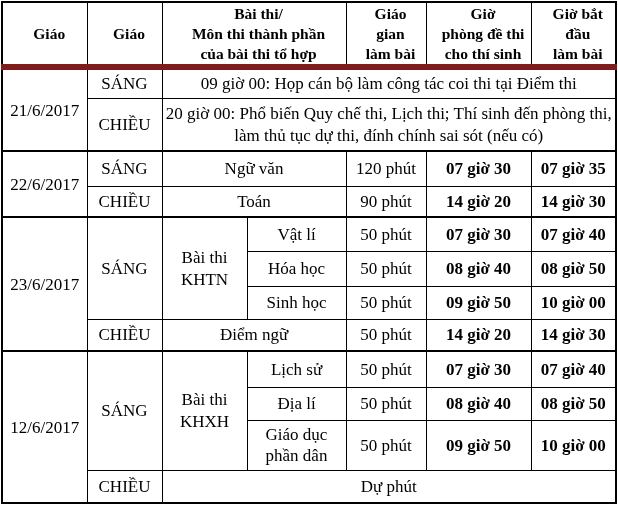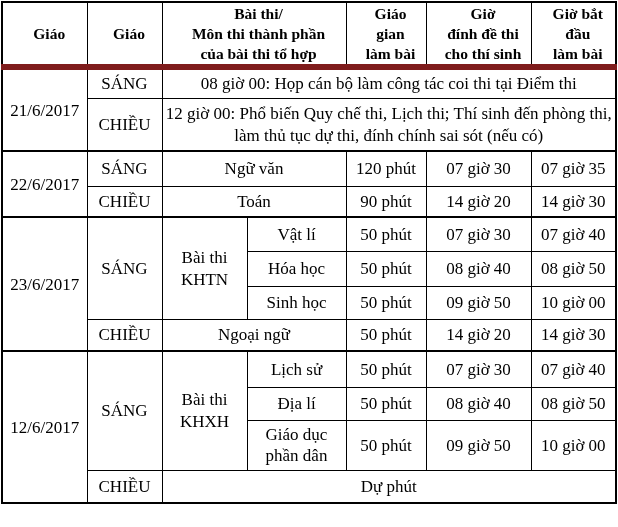--- a/index.html
+++ b/index.html
@@ -37,21 +37,21 @@
   thead th {
     font-weight: bold;
     font-size: 15.5px;
     border-bottom: 6px solid #7f1d1d;
     padding-left: 12px;
   }
   tr.block-start td {
     border-top: 2px solid #000000;
   }
   td.time-bold {
-    font-weight: normal;
+    font-weight: bold;
     margin-top: 22px;
   }
   
   tr.r1  { height: 31px; }
   tr.r2  { height: 53px; }
   tr.r3  { height: 35px; }
   tr.r4  { height: 31px; }
   tr.r5  { height: 34px; }
   tr.r6  { height: 35px; }
   tr.r7  { height: 33px; }
@@ -78,37 +78,37 @@
     <tr>
       <th>Giáo</th>
       <th>Giáo</th>
       <th colspan="2">Bài thi/
 Môn thi thành phần
 của bài thi tổ hợp</th>
       <th>Giáo
 gian
 làm bài</th>
       <th>Giờ
-đính đề thi
+phòng đề thi
 cho thí sinh</th>
       <th>Giờ bắt
 đầu
 làm bài</th>
     </tr>
   </thead>
   <tbody>
 
     <tr class="block-start r1">
       <td rowspan="2">21/6/2017</td>
       <td>SÁNG</td>
-      <td colspan="5">08 giờ 00: Họp cán bộ làm công tác coi thi tại Điểm thi</td>
+      <td colspan="5">09 giờ 00: Họp cán bộ làm công tác coi thi tại Điểm thi</td>
     </tr>
     <tr class="r2">
       <td>CHIỀU</td>
-      <td colspan="5">12 giờ 00: Phổ biến Quy chế thi, Lịch thi; Thí sinh đến phòng thi,
+      <td colspan="5">20 giờ 00: Phổ biến Quy chế thi, Lịch thi; Thí sinh đến phòng thi,
 làm thủ tục dự thi, đính chính sai sót (nếu có)</td>
     </tr>
 
     <tr class="block-start r3">
       <td rowspan="2">22/6/2017</td>
       <td>SÁNG</td>
       <td colspan="2">Ngữ văn</td>
       <td>120 phút</td>
       <td class="time-bold">07 giờ 30</td>
       <td class="time-bold">07 giờ 35</td>
@@ -138,21 +138,21 @@
       <td class="time-bold">08 giờ 50</td>
     </tr>
     <tr class="r7">
       <td>Sinh học</td>
       <td>50 phút</td>
       <td class="time-bold">09 giờ 50</td>
       <td class="time-bold">10 giờ 00</td>
     </tr>
     <tr class="r8">
       <td>CHIỀU</td>
-      <td colspan="2">Ngoại ngữ</td>
+      <td colspan="2">Điểm ngữ</td>
       <td>50 phút</td>
       <td class="time-bold">14 giờ 20</td>
       <td class="time-bold">14 giờ 30</td>
     </tr>
 
     <tr class="block-start r9">
       <td rowspan="4">12/6/2017</td>
       <td rowspan="3">SÁNG</td>
       <td rowspan="3">Bài thi
 KHXH</td>

